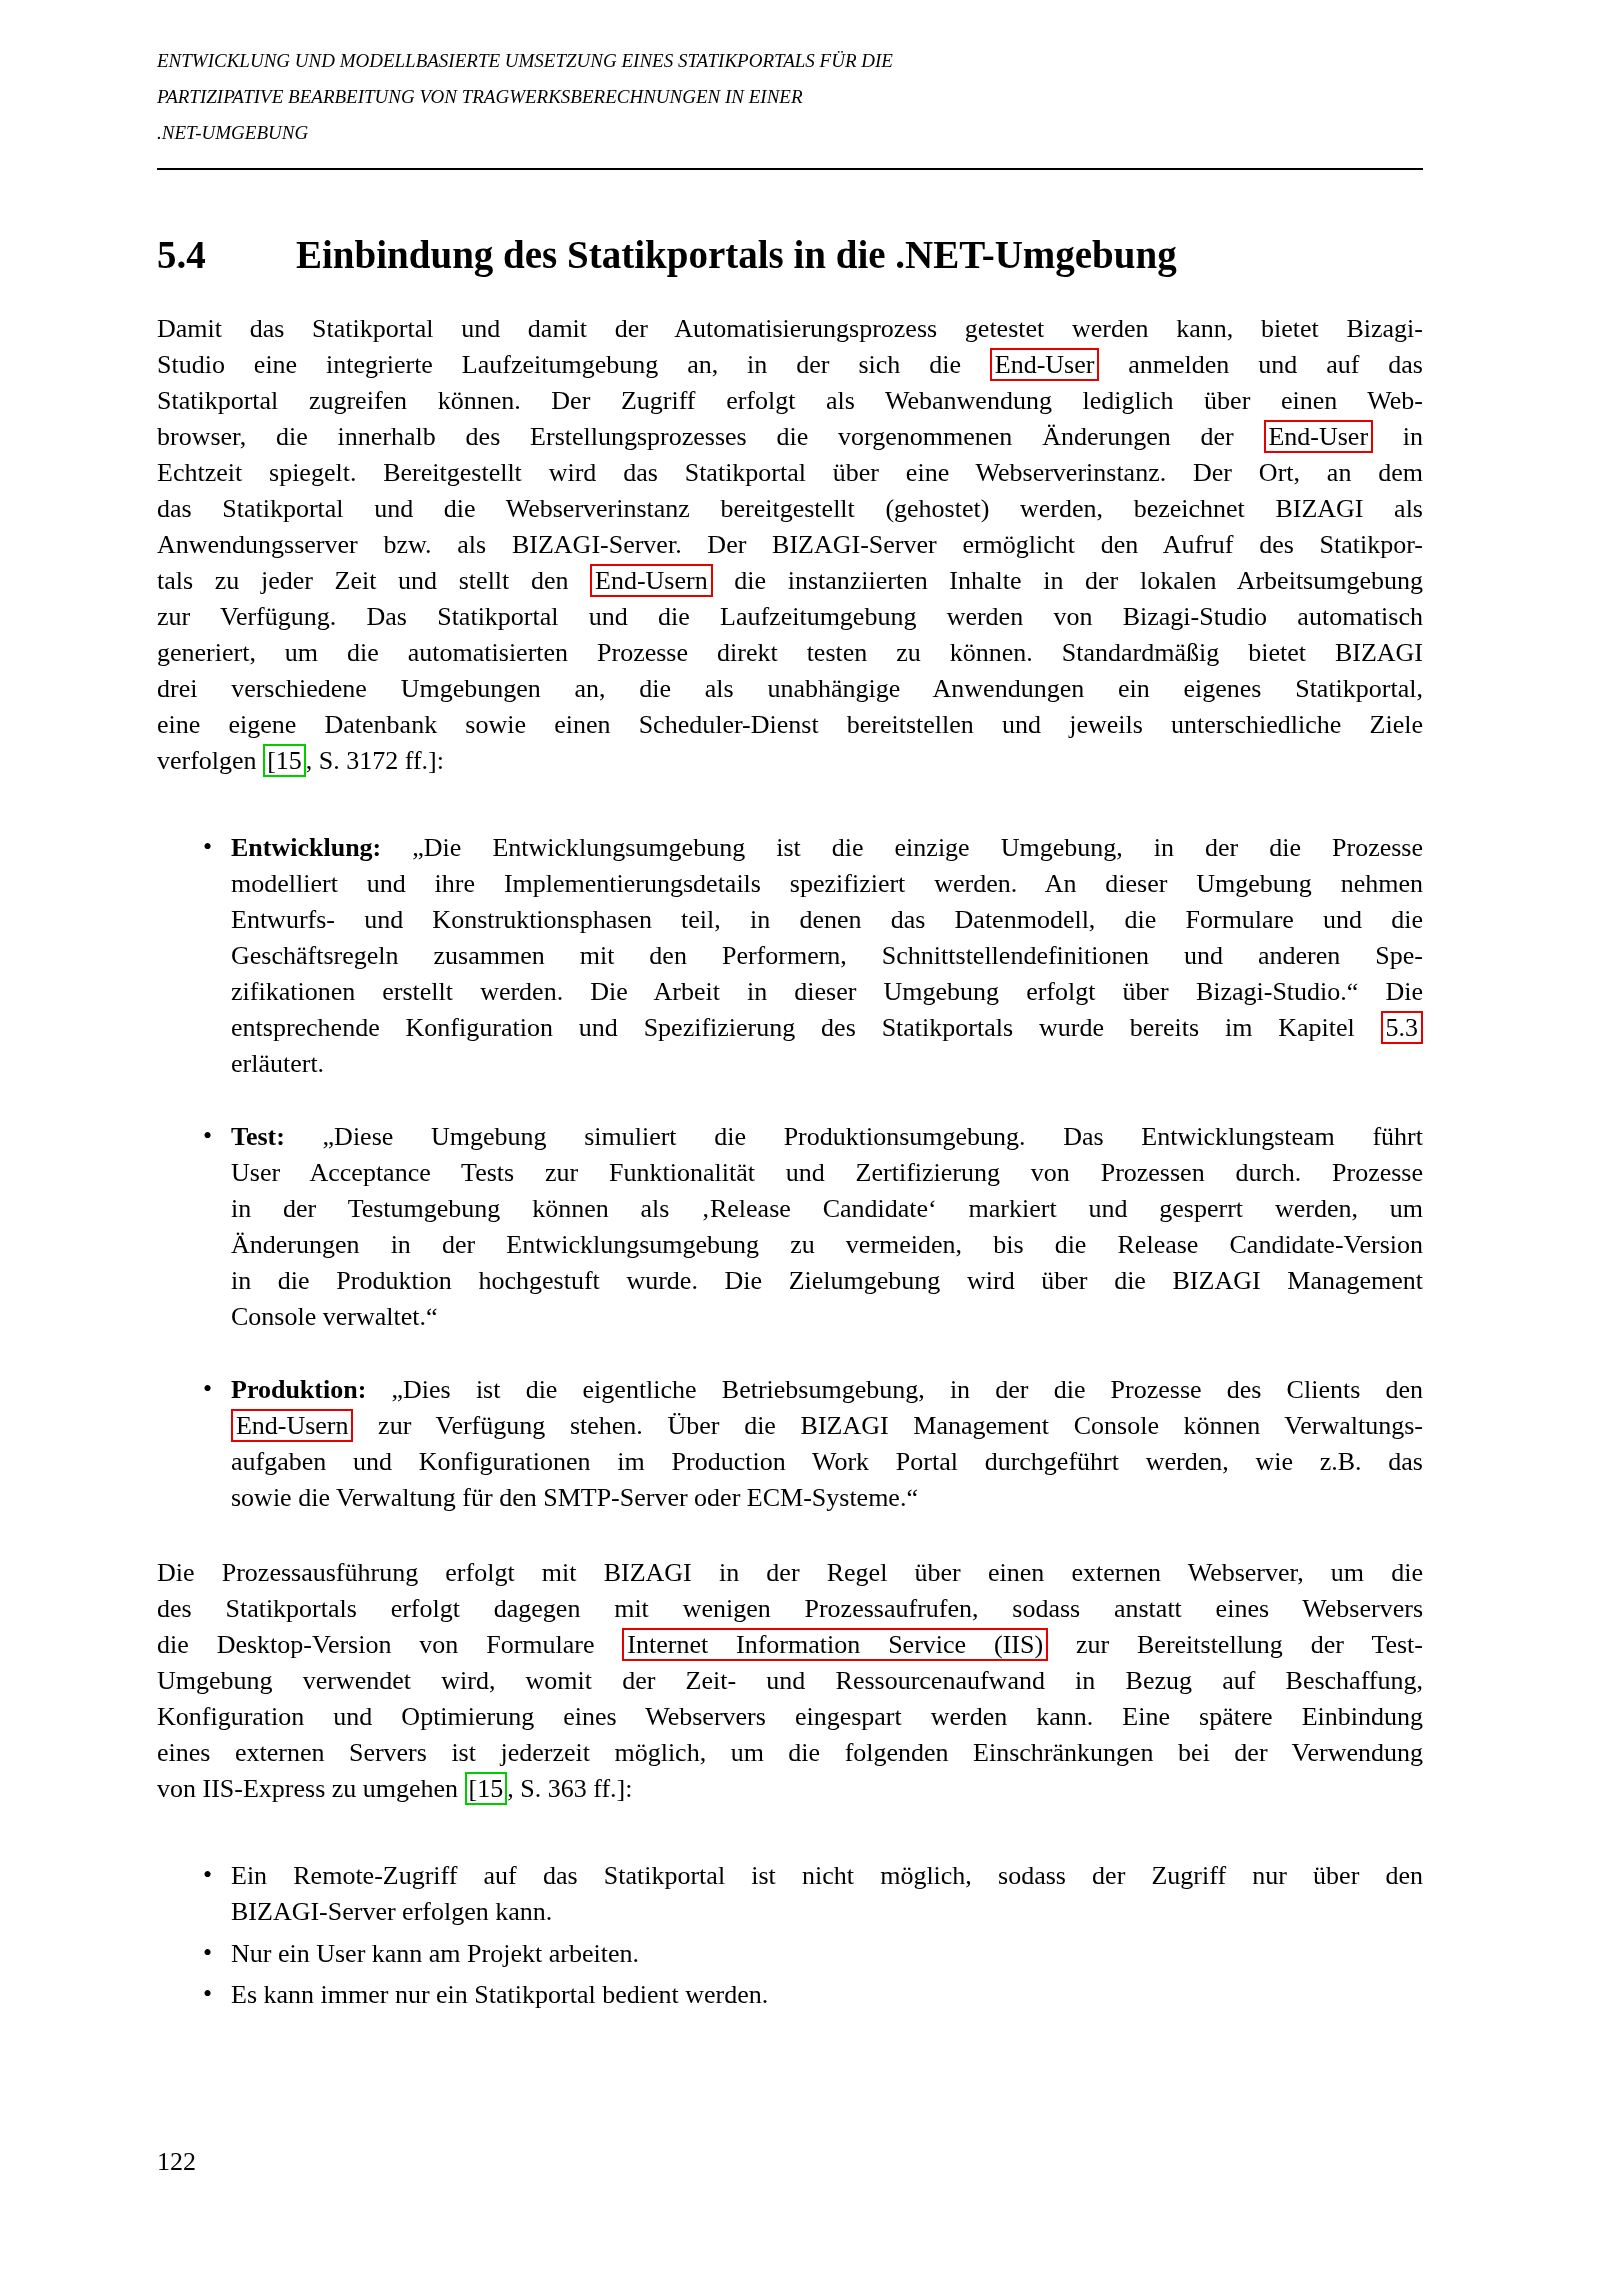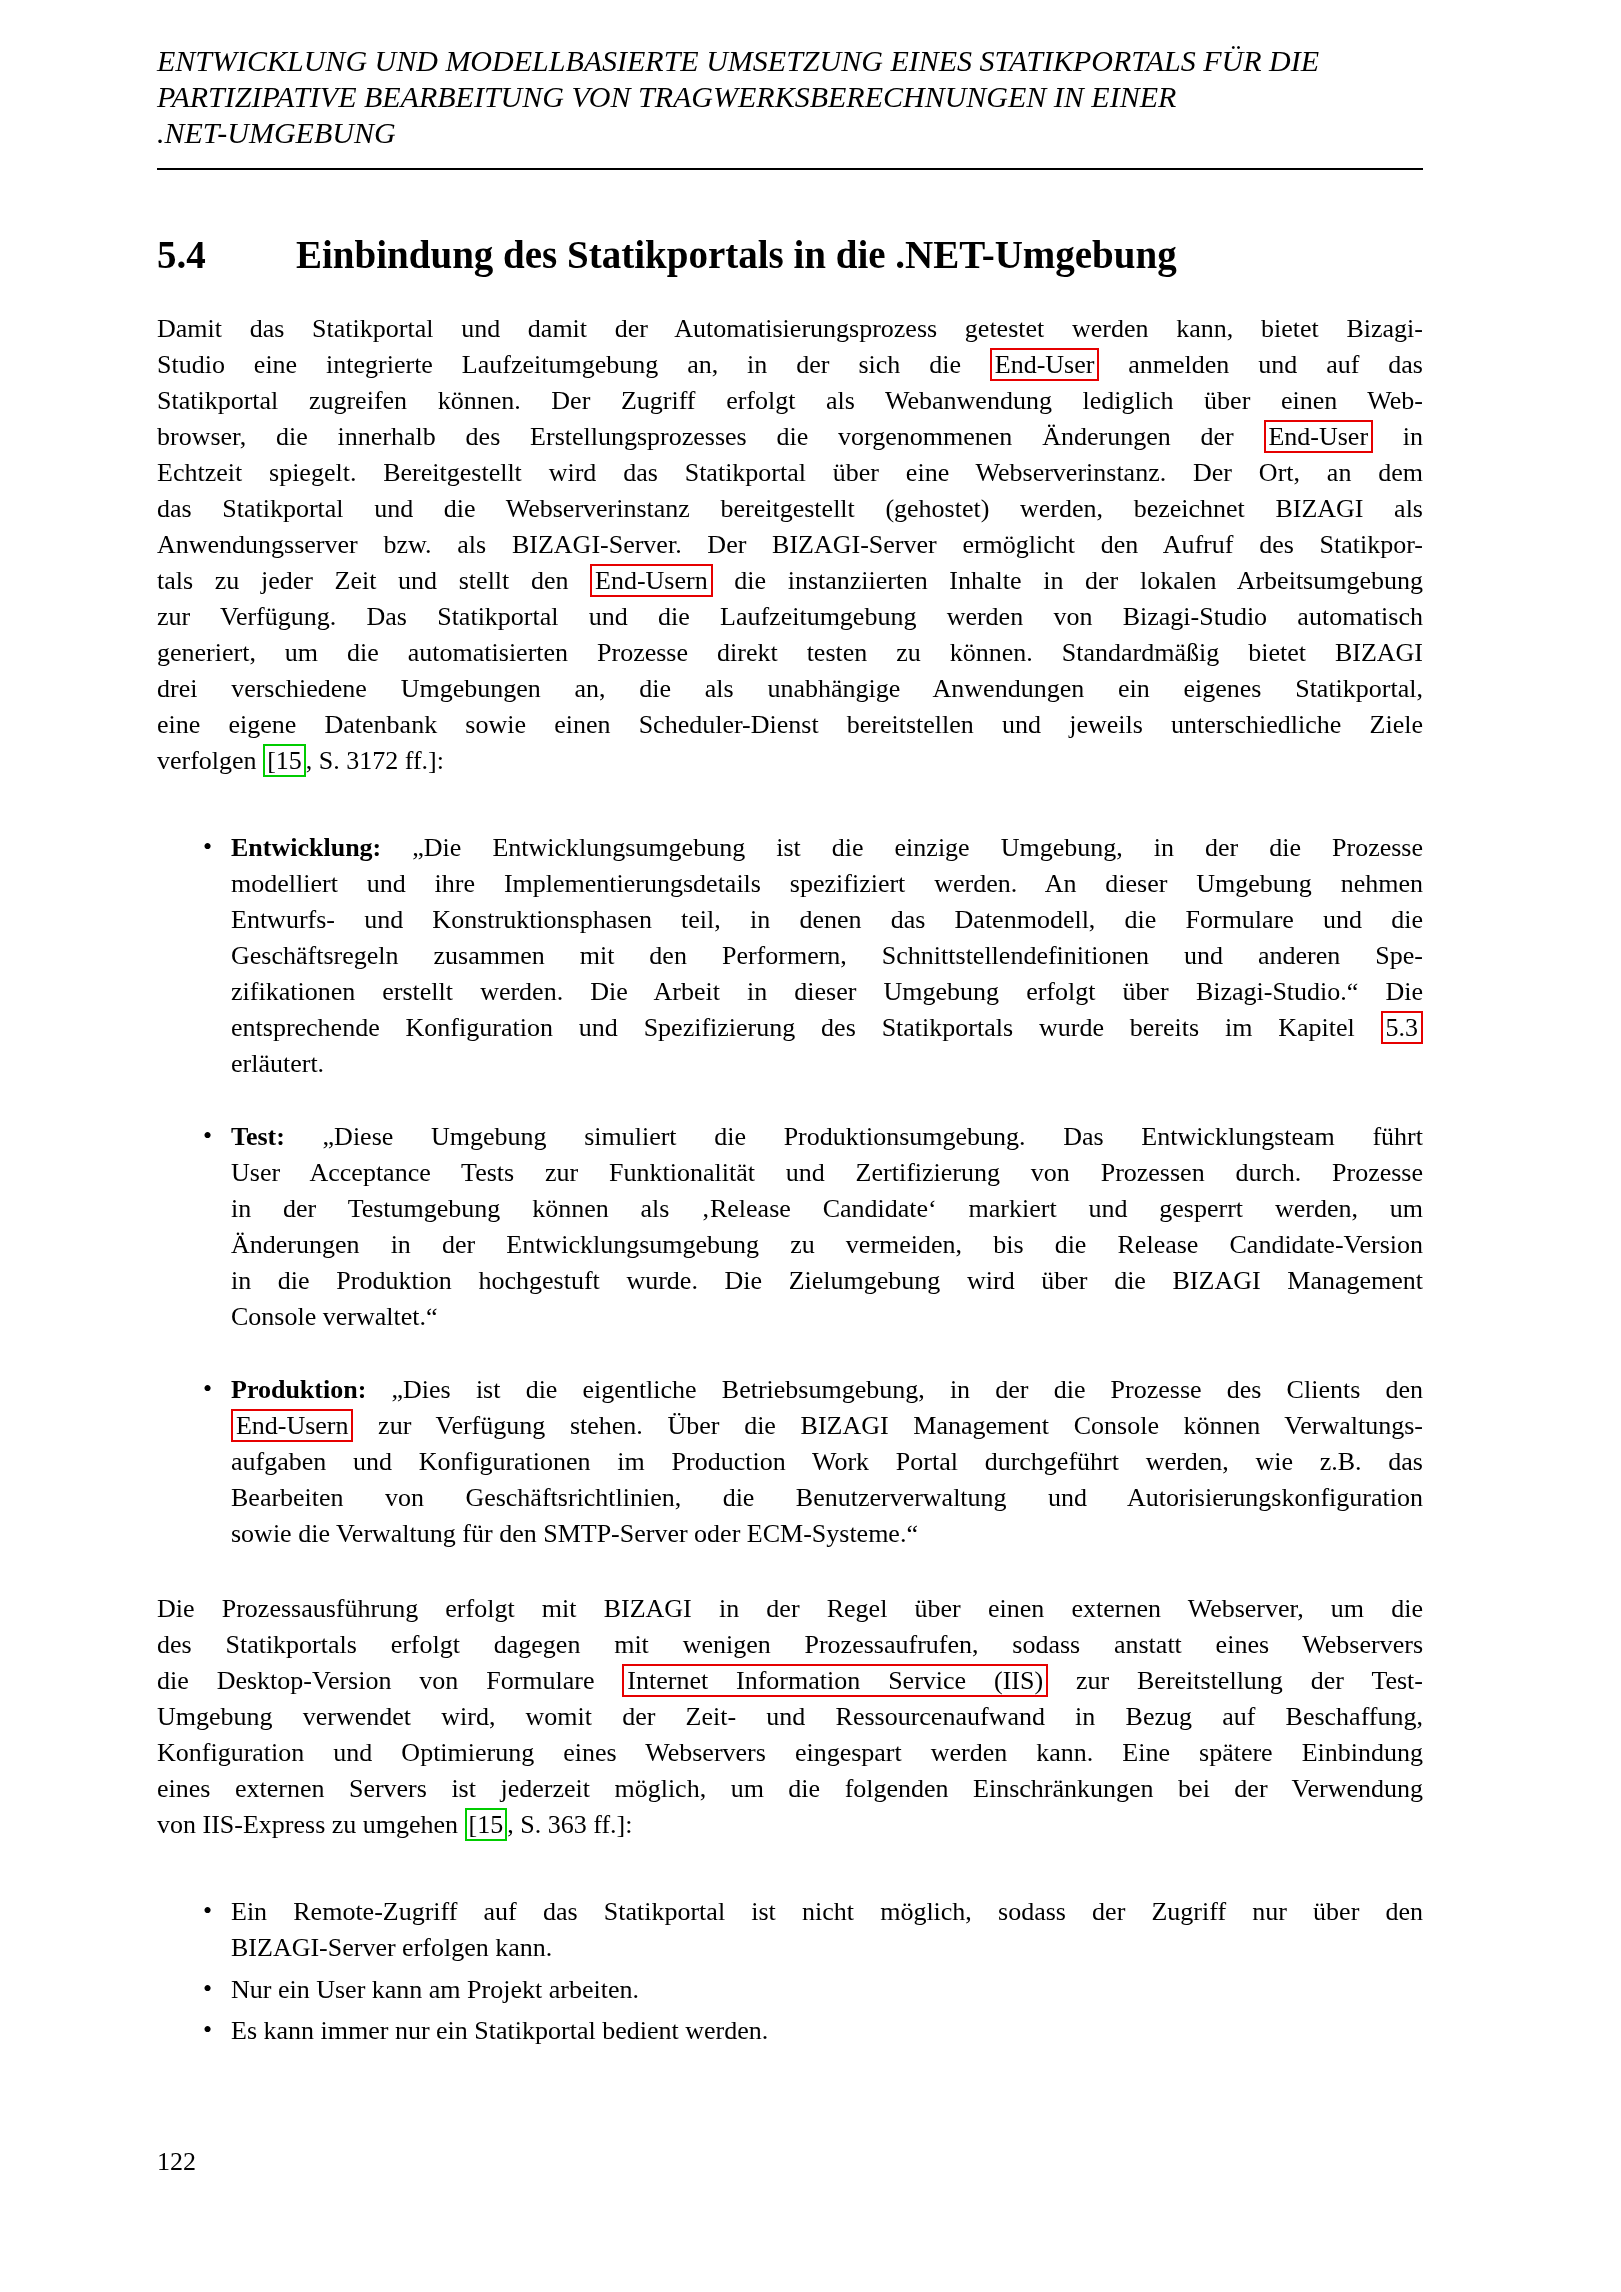--- a/index.html
+++ b/index.html
@@ -4,21 +4,21 @@
 <style>
   * { margin:0; padding:0; box-sizing:border-box; }
   html,body { background:#ffffff; }
   body {
     width:1621px; height:2293px; position:relative; overflow:hidden;
     font-family:"Liberation Serif","DejaVu Serif",serif; color:#000;
   }
   .content { position:absolute; left:157px; top:43px; width:1266px; }
 
   .running-header {
-    font-style:italic; font-size:30px; line-height:36px;
+    font-style:italic; font-size:19px; line-height:36px;
     padding-bottom:16.7px; border-bottom:2px solid #000;
   }
 
   .sec-heading { margin-top:61px; display:flex; font-weight:bold; font-size:39px; line-height:47px;gap:40px; }
   .sec-num { flex:0 0 99px; }
 
   .para { font-size:26px; line-height:36px; }
   .para1 { margin-top:33px; }
   .para2 { margin-top:39px; }
   .ln  { text-align:justify; text-align-last:justify; }
@@ -92,21 +92,20 @@
       <div class="ln">Änderungen in der Entwicklungsumgebung zu vermeiden, bis die Release Candidate-Version</div>
       <div class="ln">in die Produktion hochgestuft wurde. Die Zielumgebung wird über die BIZAGI Management</div>
       <div class="ln-end">Console verwaltet.“</div>
     </div>
 
     <div class="bitem">
       <span class="marker">•</span>
       <div class="ln"><span class="bl">Produktion:</span><span> „Dies ist die eigentliche Betriebsumgebung, in der die Prozesse des Clients den</span></div>
       <div class="ln"><span class="bx-red">End-Usern</span><span> zur Verfügung stehen. Über die BIZAGI Management Console können Verwaltungs-</span></div>
       <div class="ln">aufgaben und Konfigurationen im Production Work Portal durchgeführt werden, wie z.B. das</div>
-      <div class="ln">Bearbeiten von Geschäftsrichtlinien, die Benutzerverwaltung und Autorisierungskonfiguration</div>
       <div class="ln-end">sowie die Verwaltung für den SMTP-Server oder ECM-Systeme.“</div>
     </div>
 
   </div>
 
   <div class="para para2">
     <div class="ln">Die Prozessausführung erfolgt mit BIZAGI in der Regel über einen externen Webserver, um die</div>
     <div class="ln">des Statikportals erfolgt dagegen mit wenigen Prozessaufrufen, sodass anstatt eines Webservers</div>
     <div class="ln"><span>die Desktop-Version von Formulare </span><span class="bx-red">Internet Information Service (IIS)</span><span> zur Bereitstellung der Test-</span></div>
     <div class="ln">Umgebung verwendet wird, womit der Zeit- und Ressourcenaufwand in Bezug auf Beschaffung,</div>

